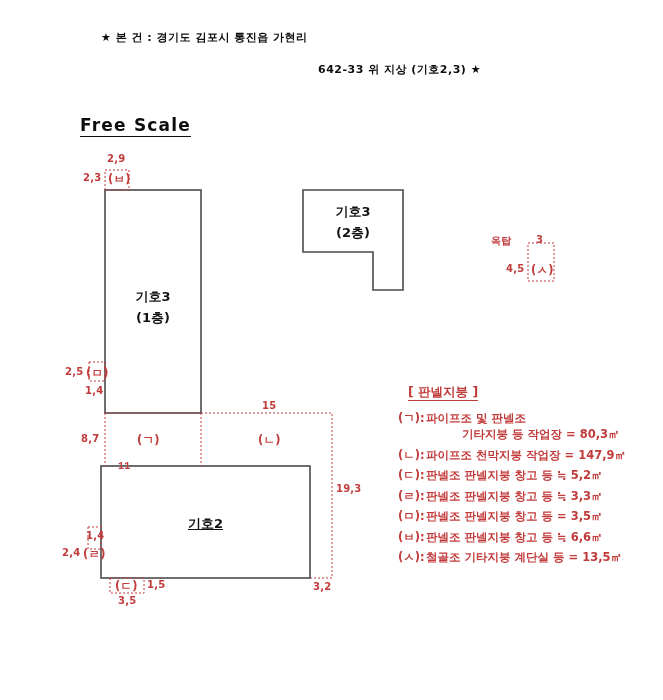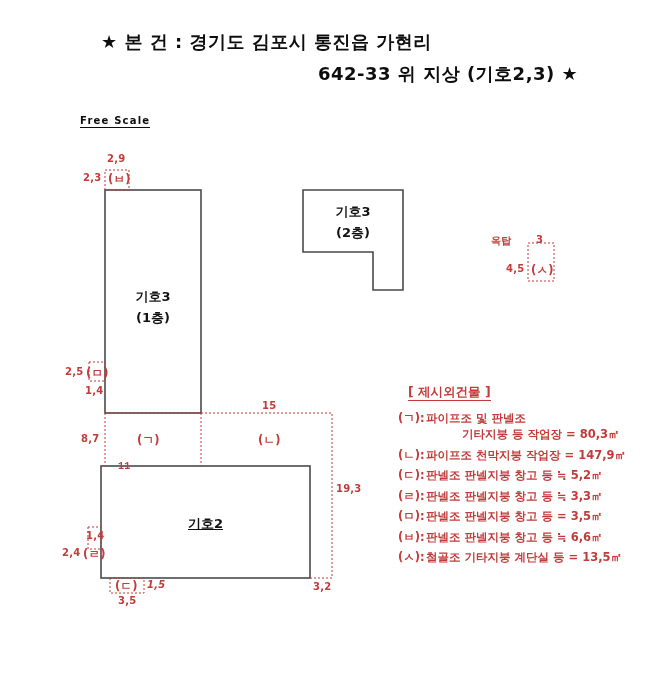--- a/index.html
+++ b/index.html
@@ -17,34 +17,34 @@
   }
 
   #page-root {
     position: absolute;
     inset: 0;
   }
 
   
   .hdr-line {
     position: absolute;
-    font-size: 18px;
+    font-size: 11px;
     font-weight: 700;
     letter-spacing: 0.5px;
     color: #0d0d0d;
     white-space: nowrap;
   }
   .hdr-1 { left: 101px; top: 30px; }
   .hdr-2 { left: 318px; top: 62px; }
 
   .free-scale {
     position: absolute;
     left: 80px;
     top: 115px;
-    font-size: 10px;
+    font-size: 17px;
     font-weight: 700;
     letter-spacing: 1.2px;
     color: #0d0d0d;
     border-bottom: 1.6px solid #0d0d0d;
     padding-bottom: 1px;
     white-space: nowrap;
   }
 
   
   #diagram {
@@ -186,31 +186,31 @@
 
   <div class="rlabel" style="left:336px; top:483px;">19,3</div>
 
   <div class="rlabel" style="left:313px; top:581px;">3,2</div>
 
   <div class="rlabel" style="left:86px; top:530px;">1,4</div>
   <div class="rlabel" style="left:62px; top:547px;">2,4</div>
   <div class="rlabel sym" style="left:83px; top:547px;">(ㄹ)</div>
 
   <div class="rlabel sym" style="left:115px; top:579px;">(ㄷ)</div>
-  <div class="rlabel" style="left:147px; top:579px;font-style:italic;">1,5</div>
+  <div class="rlabel" style="left:147px; top:579px;">1,5</div>
   <div class="rlabel" style="left:118px; top:595px;">3,5</div>
 
   <div class="rlabel" style="left:491px; top:234px;">옥탑</div>
   <div class="rlabel" style="left:536px; top:234px;">3</div>
   <div class="rlabel" style="left:506px; top:263px;">4,5</div>
   <div class="rlabel sym" style="left:531px; top:263px;">(ㅅ)</div>
 
   <div id="legend">
     <div class="legend-title">
-      <span class="ul">[ 제시외건물 ]</span>
+      <span class="ul">[ 판넬지붕 ]</span>
     </div>
 
     <div class="legend-row">
       <span class="legend-key">(ㄱ):</span>
       <span class="legend-text">파이프조 및 판넬조</span>
     </div>
     <div class="legend-cont">기타지붕 등 작업장 = 80,3㎡</div>
 
     <div class="legend-row">
       <span class="legend-key">(ㄴ):</span>

